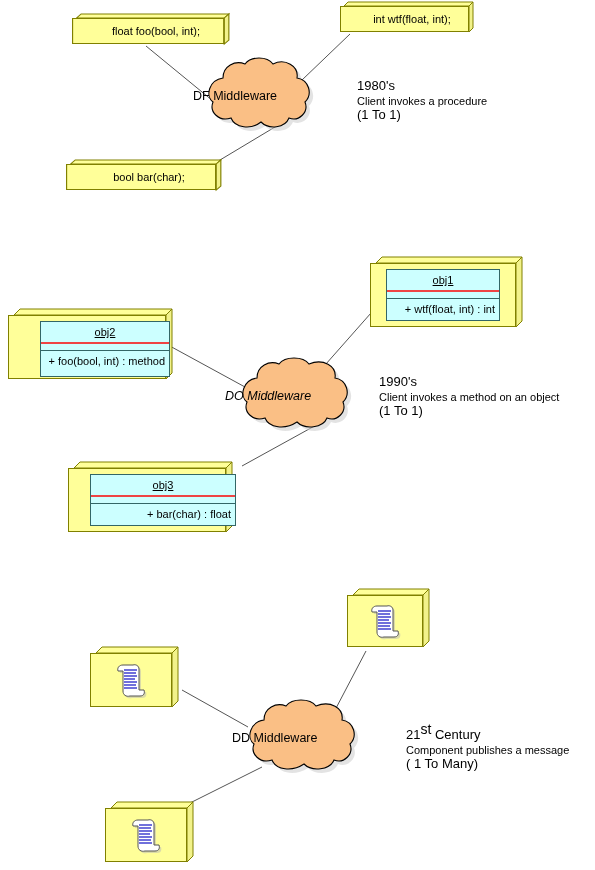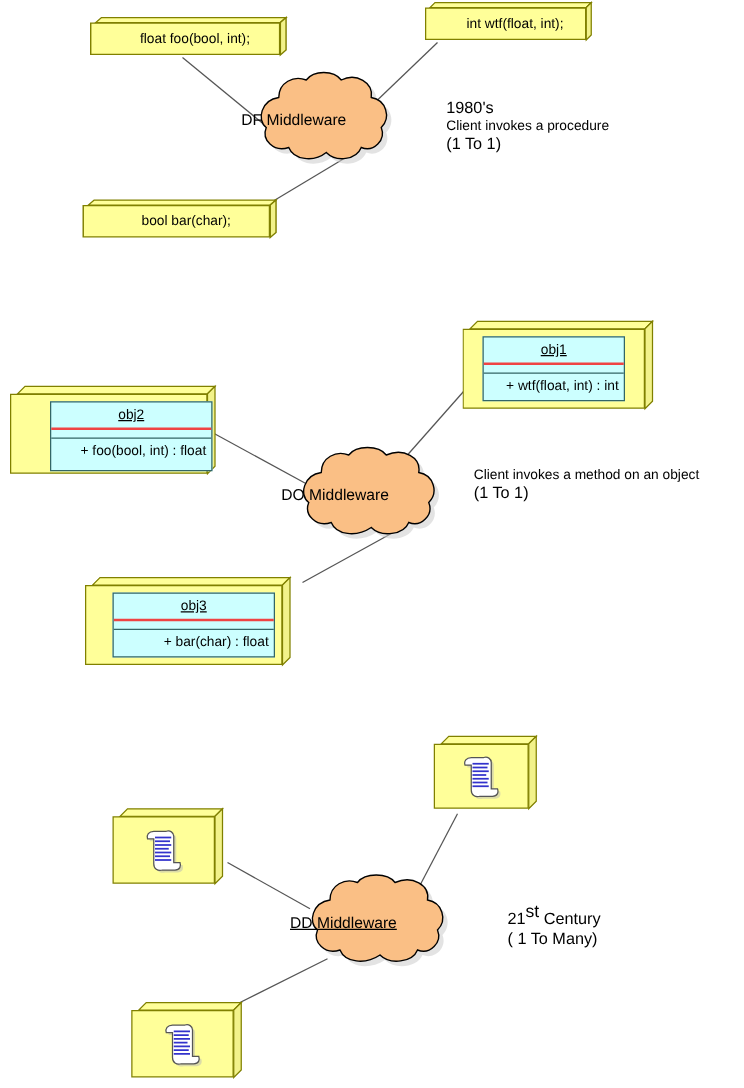--- a/index.html
+++ b/index.html
@@ -250,56 +250,57 @@
 
   <div class="umlbox" style="left:8px; top:307px; width:172px; height:78px;">
     <svg class="svg3d" viewBox="0 0 172 78" preserveAspectRatio="none" style="position:absolute;left:0;top:0;width:172px;height:78px;">
       <polygon points="6,8 158,8 164,2 12,2" fill="#ffff99" stroke="#808000" stroke-width="1"></polygon>
       <polygon points="158,8 164,2 164,66 158,72" fill="#f2f28a" stroke="#808000" stroke-width="1"></polygon>
       <rect x="0.5" y="8.5" width="157" height="63" fill="#ffff99" stroke="#808000" stroke-width="1"></rect>
     </svg>
     <div class="inner" style="left:32px; top:14px; width:130px; height:56px;">
       <div class="uml-name">obj2</div>
       <div class="uml-strip"></div>
-      <div class="uml-method">+ foo(bool, int) : float</div>
+      <div class="uml-method">+ foo(bool, int) : method</div>
     </div>
   </div>
 
   <div class="umlbox" style="left:68px; top:460px; width:172px; height:78px;">
     <svg class="svg3d" viewBox="0 0 172 78" preserveAspectRatio="none" style="position:absolute;left:0;top:0;width:172px;height:78px;">
       <polygon points="6,8 158,8 164,2 12,2" fill="#ffff99" stroke="#808000" stroke-width="1"></polygon>
       <polygon points="158,8 164,2 164,66 158,72" fill="#f2f28a" stroke="#808000" stroke-width="1"></polygon>
       <rect x="0.5" y="8.5" width="157" height="63" fill="#ffff99" stroke="#808000" stroke-width="1"></rect>
     </svg>
-    <div class="inner" style="left:22px; top:14px; width:130px; height:52px;">
+    <div class="inner" style="left:22px; top:14px; width:146px; height:52px;">
       <div class="uml-name">obj3</div>
       <div class="uml-strip"></div>
       <div class="uml-method">+ bar(char) : float</div>
     </div>
   </div>
 
-  <div class="cloud" style="left:225px; top:358px; width:146px; height:82px;">
+  <div class="cloud" style="left:225px; top:358px; width:146px; height:82px;font-style:italic;">
     <svg width="146" height="82" viewBox="0 0 146 82">
       <g transform="translate(4,4)">
         <path d="M32,20 C32,8 44,2 54,6 C60,-2 78,-2 84,6 C98,0 112,8 110,20
                  C122,22 126,36 118,44 C122,54 112,64 102,60
                  C98,70 80,72 72,64 C60,72 44,70 40,60
                  C28,64 18,54 22,44 C14,38 18,22 32,20 Z" fill="#cccccc" opacity="0.55"></path>
       </g>
       <g>
         <path d="M32,20 C32,8 44,2 54,6 C60,-2 78,-2 84,6 C98,0 112,8 110,20
                  C122,22 126,36 118,44 C122,54 112,64 102,60
                  C98,70 80,72 72,64 C60,72 44,70 40,60
                  C28,64 18,54 22,44 C14,38 18,22 32,20 Z" fill="#fabf85" stroke="#000000" stroke-width="1.1"></path>
       </g>
     </svg>
     <div class="cloud-label" style="top:31px;">DO Middleware</div>
   </div>
 
   <div class="annotation" style="left:379px; top:374px;">
+    <div class="era">1990's</div>
     <div class="desc">Client invokes a method on an object</div>
     <div class="card">(1 To 1)</div>
   </div>
 
   <div class="box3d" style="left:347px; top:587px; width:86px; height:64px;">
     <svg class="svg3d" viewBox="0 0 86 64" preserveAspectRatio="none" style="position:absolute;left:0;top:0;width:86px;height:64px;">
       <polygon points="6,8 76,8 82,2 12,2" fill="#ffff99" stroke="#808000" stroke-width="1"></polygon>
       <polygon points="76,8 82,2 82,54 76,60" fill="#f2f28a" stroke="#808000" stroke-width="1"></polygon>
       <rect x="0.5" y="8.5" width="75" height="51" fill="#ffff99" stroke="#808000" stroke-width="1"></rect>
     </svg>
@@ -386,21 +387,22 @@
                  C98,70 80,72 72,64 C60,72 44,70 40,60
                  C28,64 18,54 22,44 C14,38 18,22 32,20 Z" fill="#cccccc" opacity="0.55"></path>
       </g>
       <g>
         <path d="M32,20 C32,8 44,2 54,6 C60,-2 78,-2 84,6 C98,0 112,8 110,20
                  C122,22 126,36 118,44 C122,54 112,64 102,60
                  C98,70 80,72 72,64 C60,72 44,70 40,60
                  C28,64 18,54 22,44 C14,38 18,22 32,20 Z" fill="#fabf85" stroke="#000000" stroke-width="1.1"></path>
       </g>
     </svg>
-    <div class="cloud-label" style="top:31px;text-decoration:underline;">DD Middleware</div>
+    <div class="cloud-label" style="top:31px;">DD Middleware</div>
   </div>
 
   <div class="annotation" style="left:406px; top:727px;">
     <div class="era"><span>21</span><sup>st</sup><span> Century</span></div>
+    <div class="desc">Component publishes a message</div>
     <div class="card">( 1 To Many)</div>
   </div>
 
 </div>
 
 </body></html>

